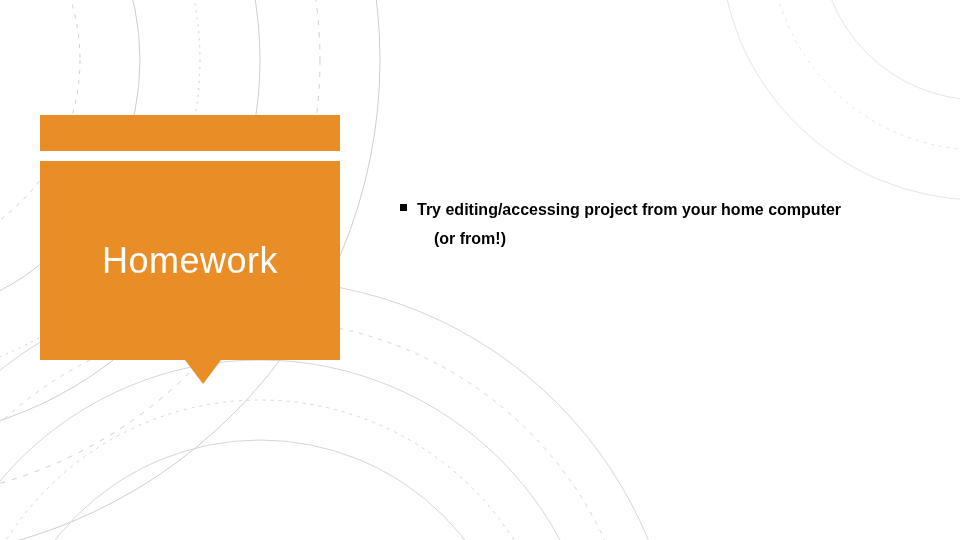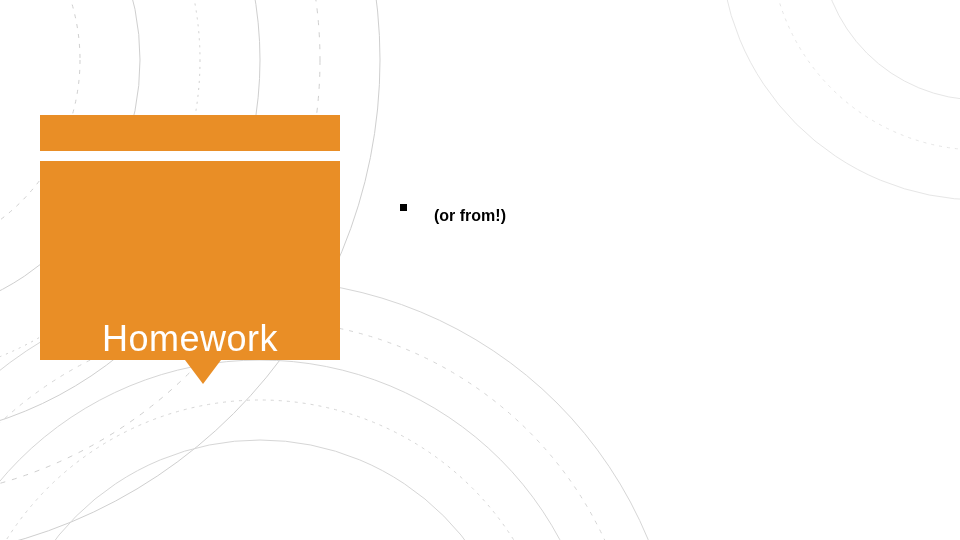--- a/index.html
+++ b/index.html
@@ -50,21 +50,21 @@
     height: 6px;
     background: #ffffff;
   }
   .title-card-body {
     position: absolute;
     left: 0;
     top: 46px;
     right: 0;
     bottom: 0;
     display: flex;
-    align-items: flex-end;
+    align-items: center;
     justify-content: center;
   }
   .title-text {
     color: #ffffff;
     font-size: 36px;
     font-weight: 300;
     letter-spacing: 0.5px;
   }
   .speech-tail {
     position: absolute;
@@ -146,16 +146,17 @@
   <div class="title-card-body">
     <div class="title-text">Homework</div>
   </div>
 </div>
 <div class="speech-tail"></div>
 
 <div class="content">
   <div class="bullet-row">
     <div class="bullet-square"></div>
     <div>
+      <div class="bullet-text">Try editing/accessing project from your home computer</div>
       <div class="bullet-sub">(or from!)</div>
     </div>
   </div>
 </div>
 
 </body></html>

